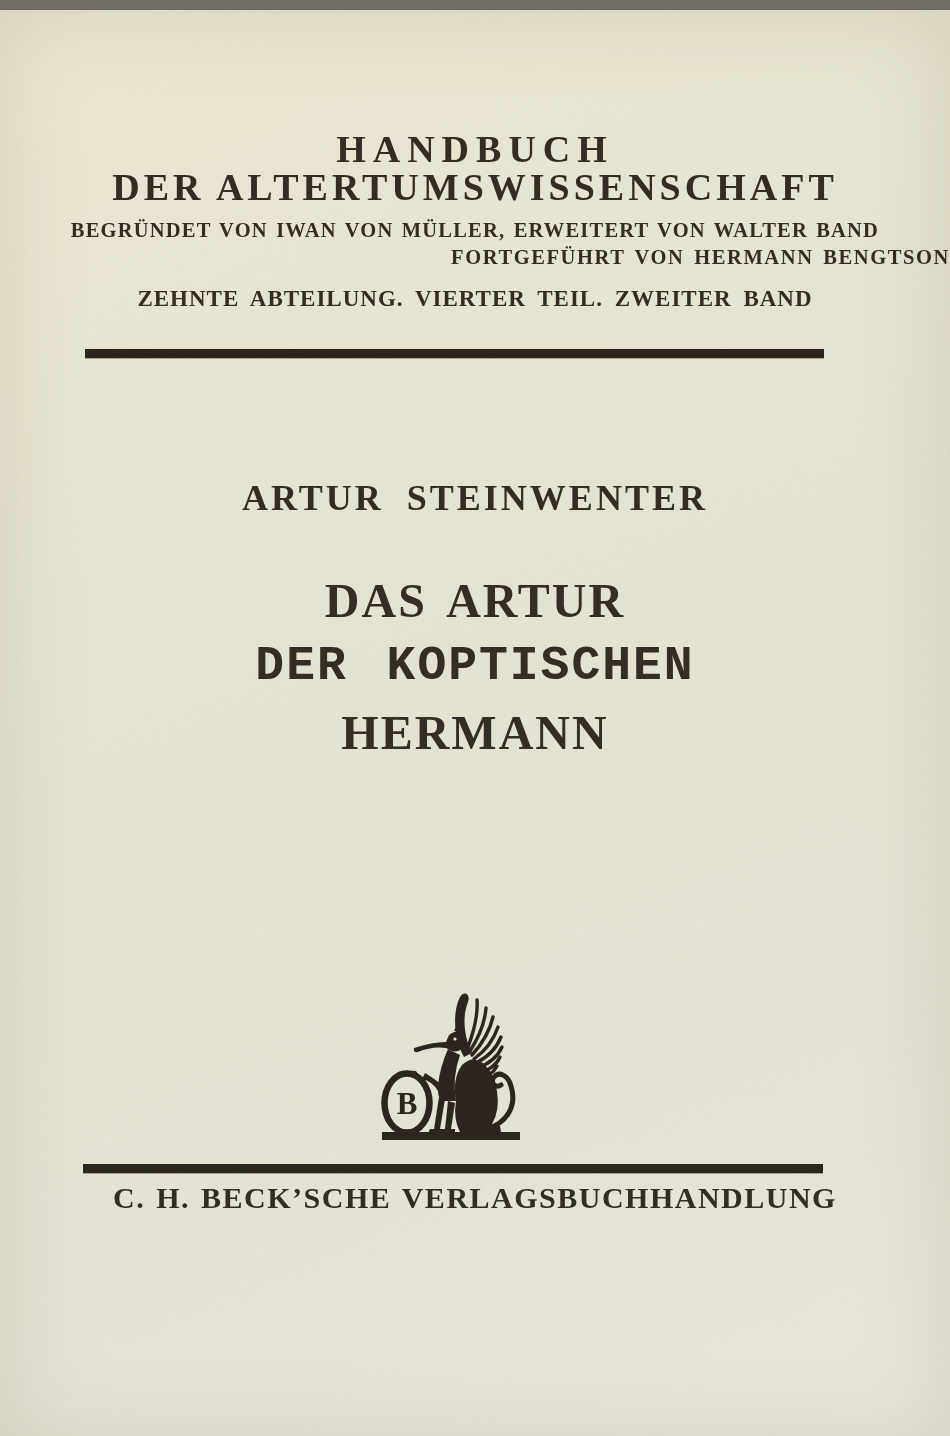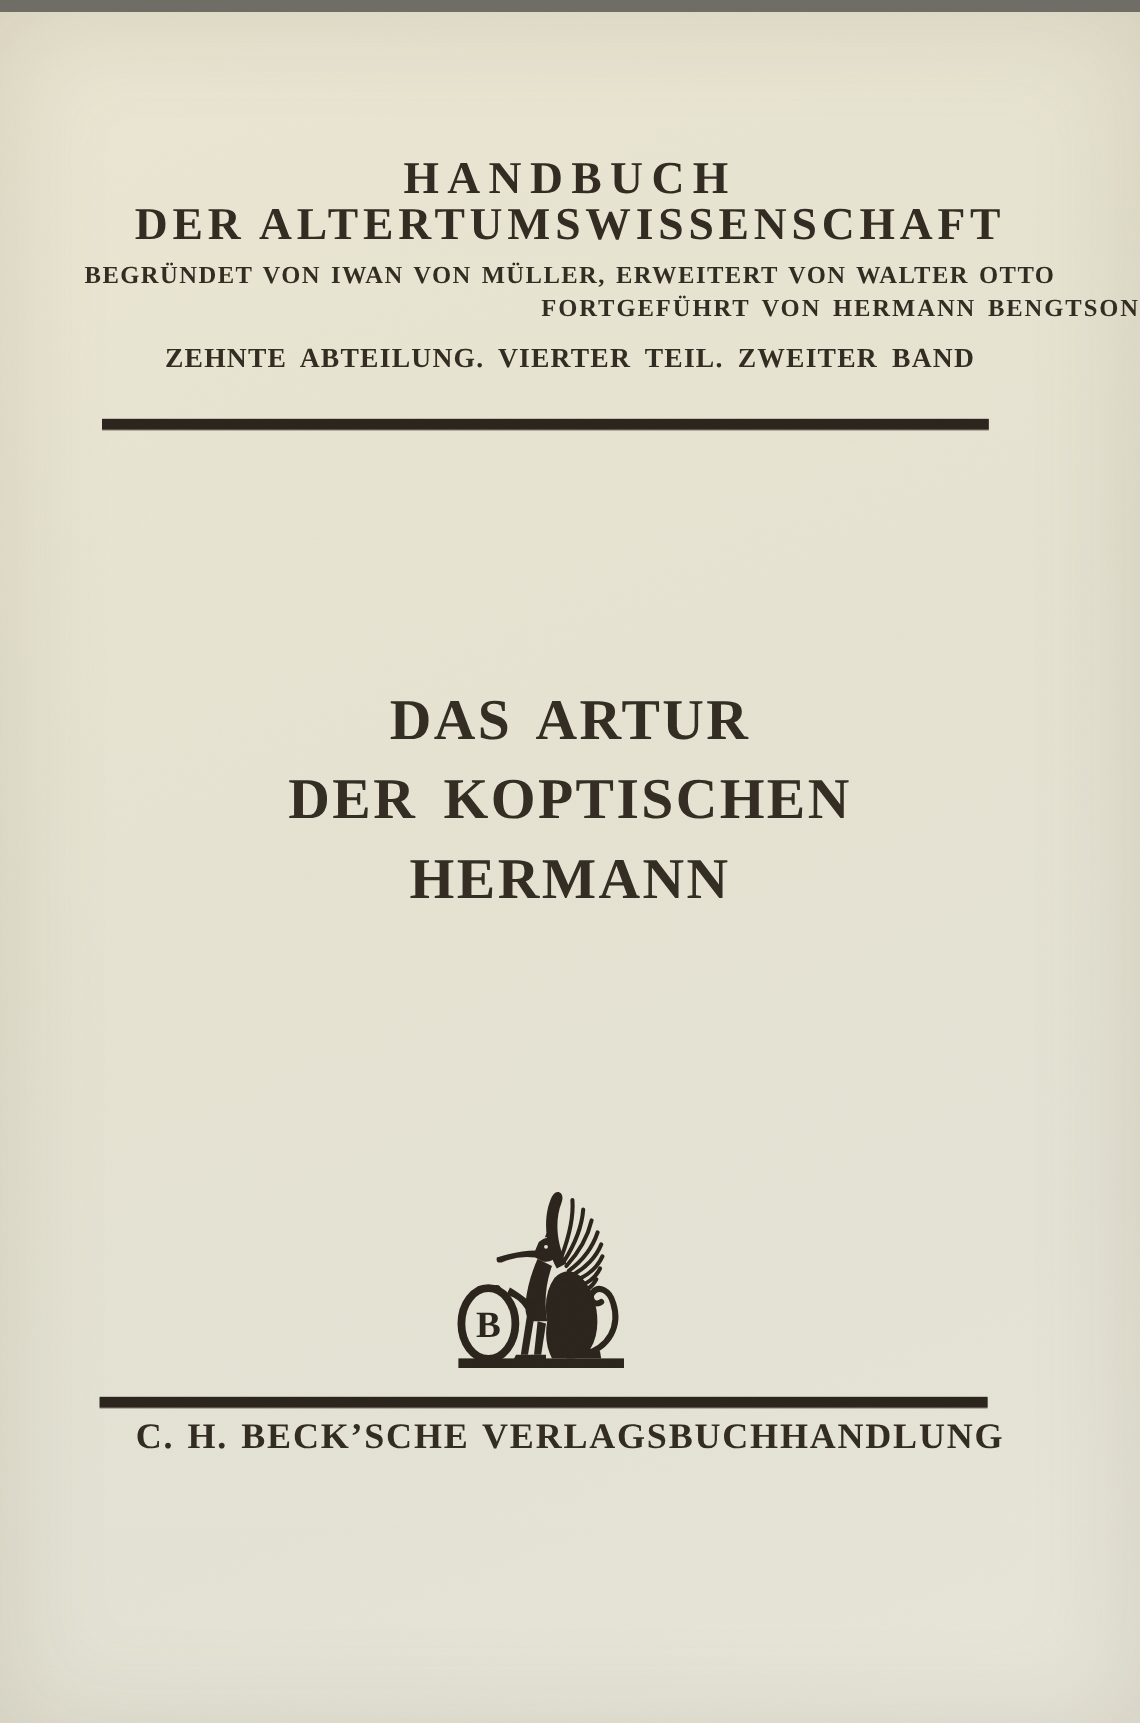--- a/index.html
+++ b/index.html
@@ -78,21 +78,21 @@
     letter-spacing: 3px;
     word-spacing: 11px;
   }
   .title-line {
     font-size: 48px;
     letter-spacing: 2px;
     word-spacing: 8px;
     color: #332c22;
   }
   .title-1 { top: 565px; }
-  .title-2 { top: 631px; }
+  .title-2 { top: 631px; font-family: Liberation Mono, monospace; }
   .title-3 { top: 697px; }
   .publisher {
     top: 1172px;
     font-size: 30px;
     letter-spacing: 1.5px;
     word-spacing: 2px;
   }
   .logo-wrap {
     position: absolute;
     top: 983px;
@@ -102,26 +102,27 @@
   }
   .logo-wrap svg { display: block; }
 </style>
 </head>
 <body>
 
 <div class="page">
 
   <div class="txt series-1">HANDBUCH</div>
   <div class="txt series-2">DER ALTERTUMSWISSENSCHAFT</div>
-  <div class="txt founders">BEGRÜNDET VON IWAN VON MÜLLER, ERWEITERT VON WALTER OTTO</div>
+  <div class="txt founders">BEGRÜNDET VON IWAN VON MÜLLER, ERWEITERT VON WALTER BAND</div>
   <div class="txt continued">FORTGEFÜHRT VON HERMANN BENGTSON</div>
   <div class="txt volume">ZEHNTE ABTEILUNG. VIERTER TEIL. ZWEITER BAND</div>
 
   <div class="rule rule-top"></div>
 
+  <div class="txt author">ARTUR STEINWENTER</div>
   <div class="txt title-line title-1">DAS ARTUR</div>
   <div class="txt title-line title-2">DER KOPTISCHEN</div>
   <div class="txt title-line title-3">HERMANN</div>
 
   <div class="logo-wrap">
     <svg width="146" height="150" viewBox="0 0 146 150" xmlns="http://www.w3.org/2000/svg">
       <g fill="#2a241c" stroke="none">
 
         <rect x="2" y="139" width="138" height="8"></rect>
 

